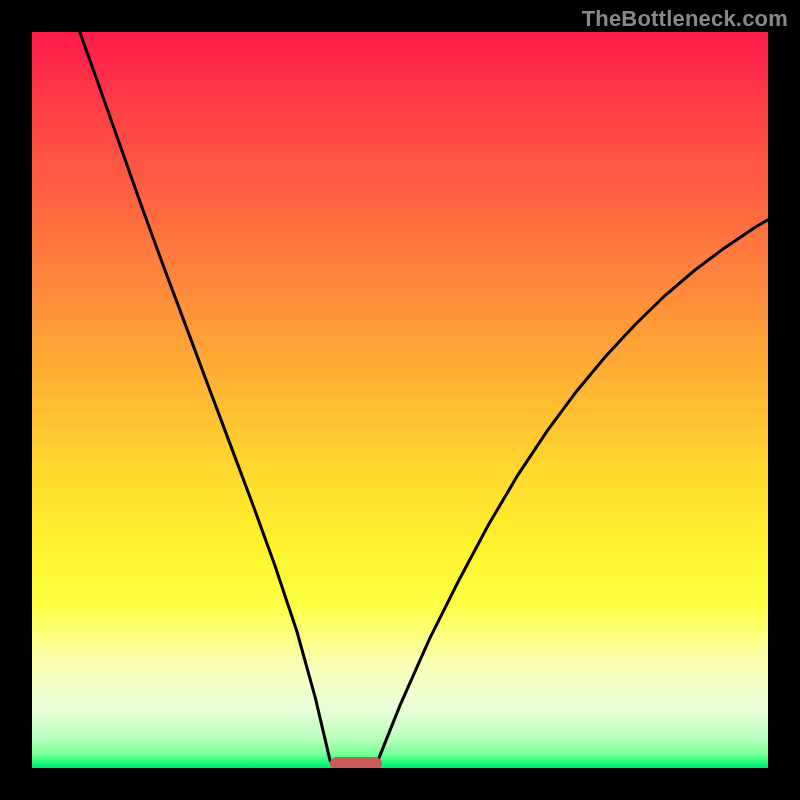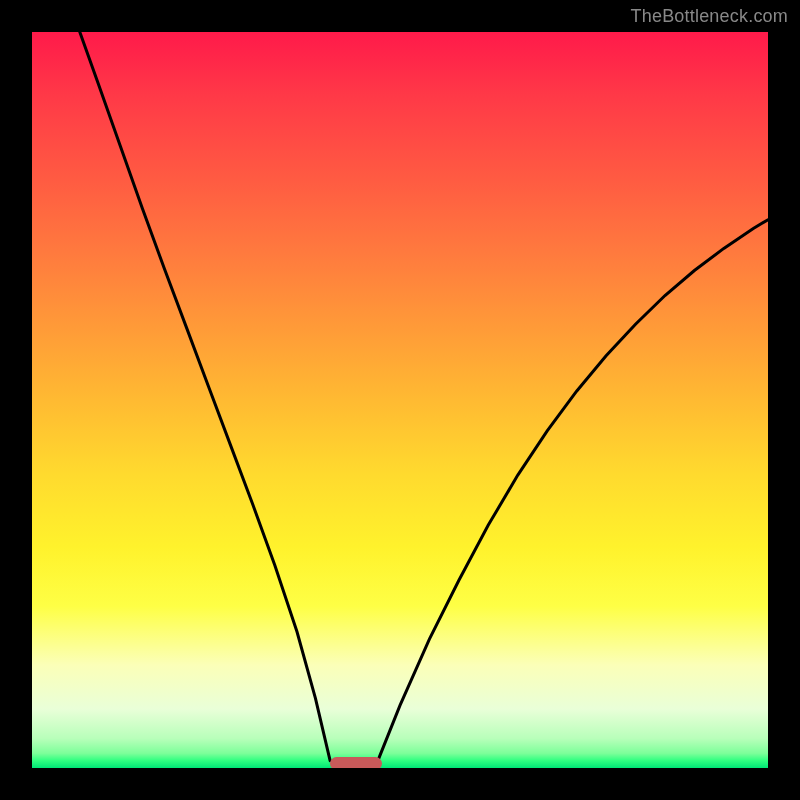--- a/index.html
+++ b/index.html
@@ -57,22 +57,22 @@
   .curve-svg {
     position: absolute;
     inset: 0;
     width: 100%;
     height: 100%;
   }
   .watermark {
     position: absolute;
     top: 6px;
     right: 12px;
-    font-size: 18px;
-    font-weight: 400;
+    font-size: 22px;
+    font-weight: 700;
     color: #888;
     letter-spacing: 0.2px;
     font-family: Arial, Helvetica, sans-serif;
   }
 </style>
 </head>
 <body>
 
 <div class="frame">
 

